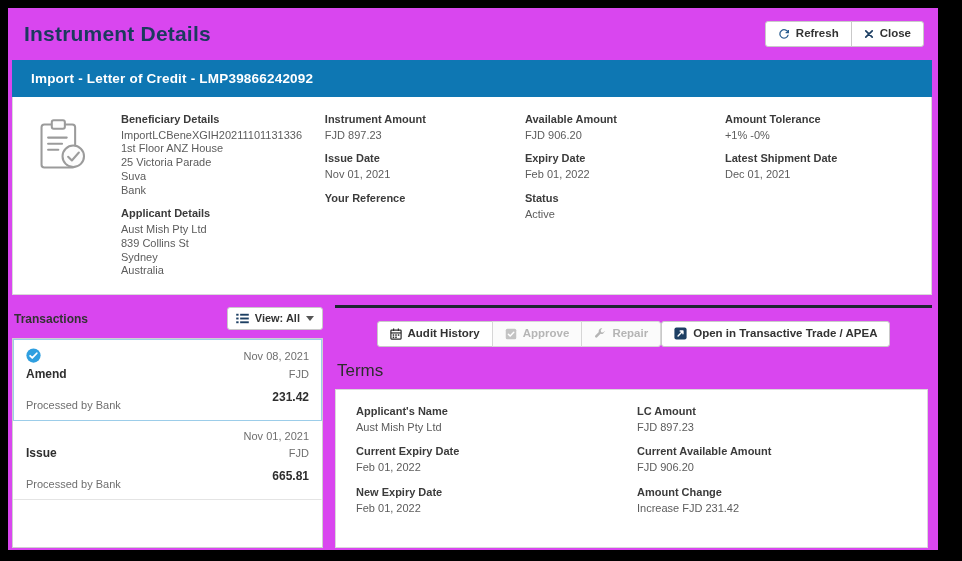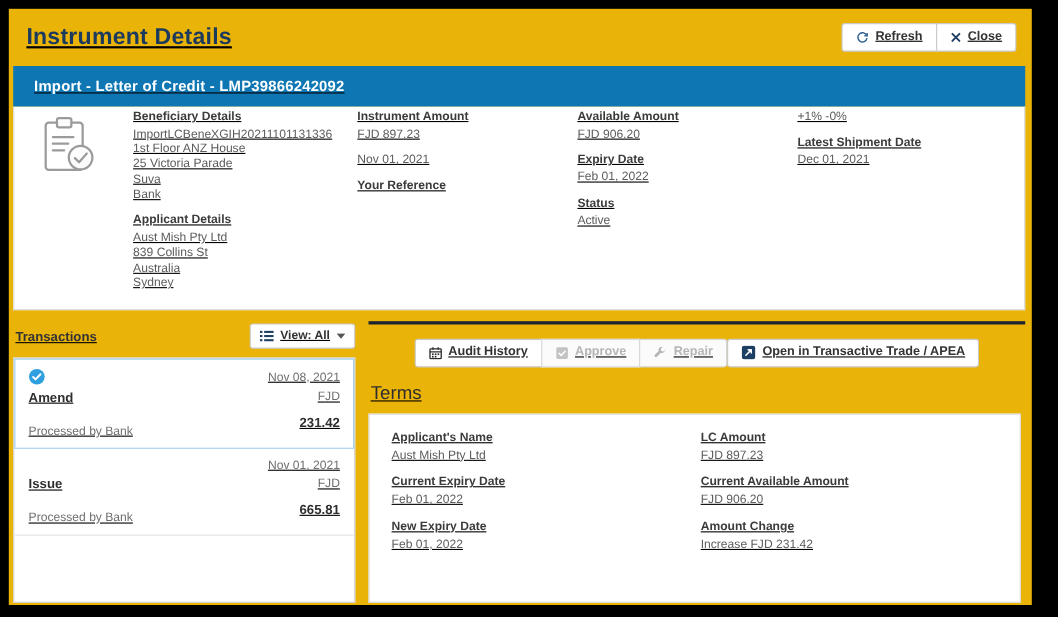--- a/index.html
+++ b/index.html
@@ -6,24 +6,23 @@
   body{
     width:962px;height:561px;
     background:#000;
     position:relative;
     font-family:"Liberation Sans","DejaVu Sans",sans-serif;
     overflow:hidden;
     -webkit-font-smoothing:antialiased;
   }
   .page{
     position:absolute;left:8px;top:8px;width:930px;height:542px;
-    background:#eab308;
+    background:#d946ef;
     display:flex;flex-direction:column;
     overflow:hidden;
-    text-decoration:underline;
   }
   
   .top-header{
     display:flex;justify-content:space-between;align-items:center;
     padding:13px 14px 9px 16px;flex:0 0 auto;
   }
   .page-title{
     margin:0;font-size:21px;font-weight:700;color:#1b3a5e;letter-spacing:.2px;
   }
   .btn{
@@ -42,21 +41,21 @@
   
   .banner{
     margin:4px 6px 0 4px;height:37px;flex:0 0 auto;
     background:#0e77b3;color:#fff;
     display:flex;align-items:center;padding:0 19px;
     font-size:13.5px;font-weight:700;letter-spacing:.2px;
   }
   .card{
     margin:0 6px 0 4px;flex:0 0 auto;
     background:#fff;border:1px solid #d9d9d9;border-top:none;
-    padding:3px 16px 6px 22px;
+    padding:16px 16px 6px 22px;
     display:flex;
   }
   .icon-block{width:86px;flex:0 0 auto;padding-top:4px;}
   .fields-grid{flex:1;display:grid;grid-template-columns:1.02fr 1fr 1fr 1fr;column-gap:10px;}
   .field{margin-bottom:10px;}
   .field-label{font-weight:700;font-size:11px;color:#3b3b3b;margin-bottom:2px;line-height:1.25;}
   .field-value{font-size:11px;color:#5c5c5c;line-height:1.25;min-height:12px;}
   .field-value div{line-height:1.25;}
   
   .main{flex:1;display:flex;margin:10px 0 2px 4px;min-height:0;}
@@ -138,31 +137,32 @@
             <div>25 Victoria Parade</div>
             <div>Suva</div>
             <div>Bank</div>
           </div>
         </div>
         <div class="field">
           <div class="field-label">Applicant Details</div>
           <div class="field-value">
             <div>Aust Mish Pty Ltd</div>
             <div>839 Collins St</div>
+            <div>Sydney</div>
             <div>Australia</div>
-            <div>Sydney</div>
           </div>
         </div>
       </div>
       <div>
         <div class="field">
           <div class="field-label">Instrument Amount</div>
           <div class="field-value">FJD 897.23</div>
         </div>
         <div class="field">
+          <div class="field-label">Issue Date</div>
           <div class="field-value">Nov 01, 2021</div>
         </div>
         <div class="field">
           <div class="field-label">Your Reference</div>
           <div class="field-value"></div>
         </div>
       </div>
       <div>
         <div class="field">
           <div class="field-label">Available Amount</div>
@@ -172,20 +172,21 @@
           <div class="field-label">Expiry Date</div>
           <div class="field-value">Feb 01, 2022</div>
         </div>
         <div class="field">
           <div class="field-label">Status</div>
           <div class="field-value">Active</div>
         </div>
       </div>
       <div>
         <div class="field">
+          <div class="field-label">Amount Tolerance</div>
           <div class="field-value">+1% -0%</div>
         </div>
         <div class="field">
           <div class="field-label">Latest Shipment Date</div>
           <div class="field-value">Dec 01, 2021</div>
         </div>
       </div>
     </div>
   </div>
 

